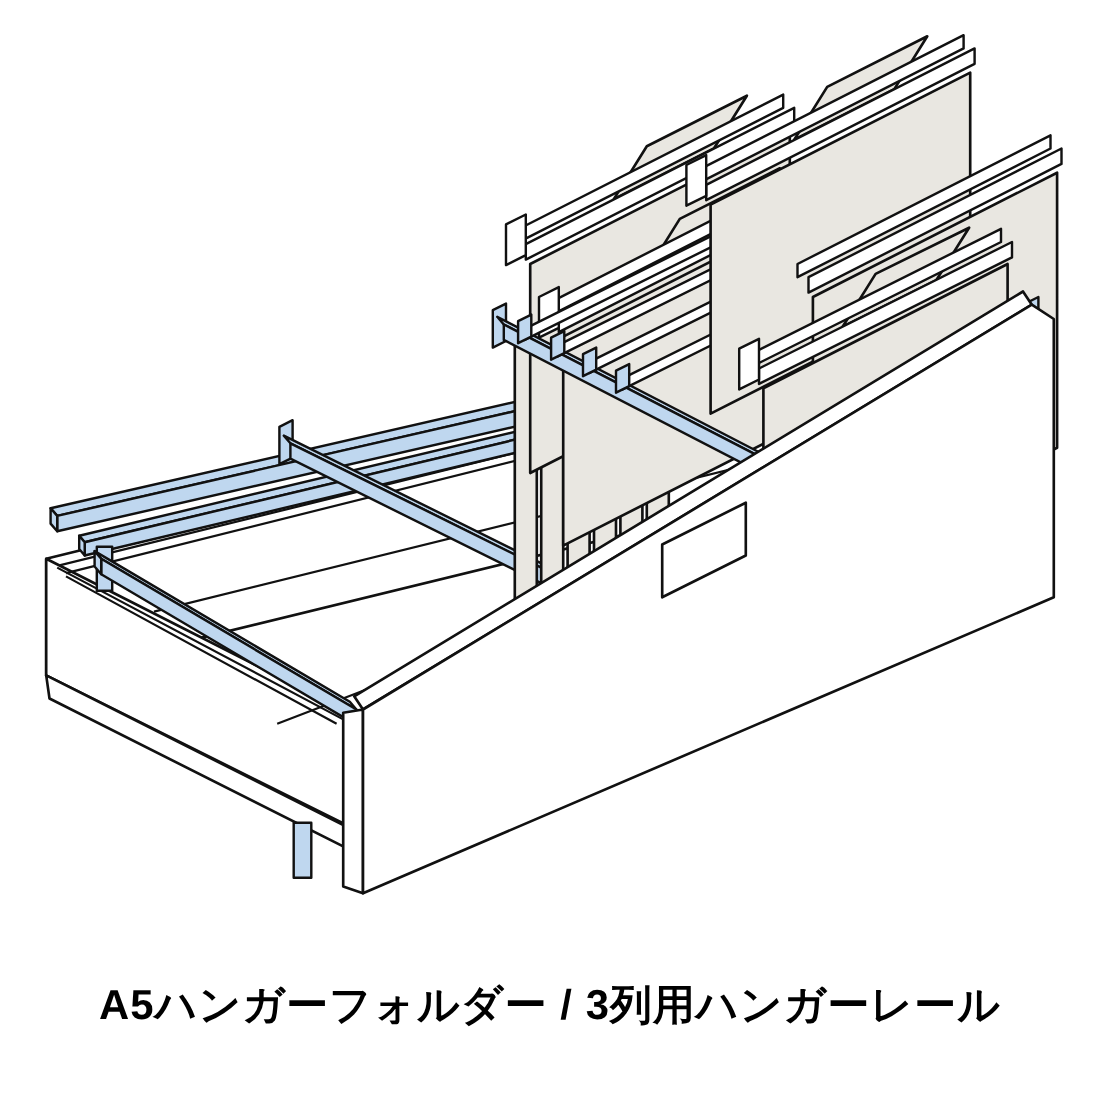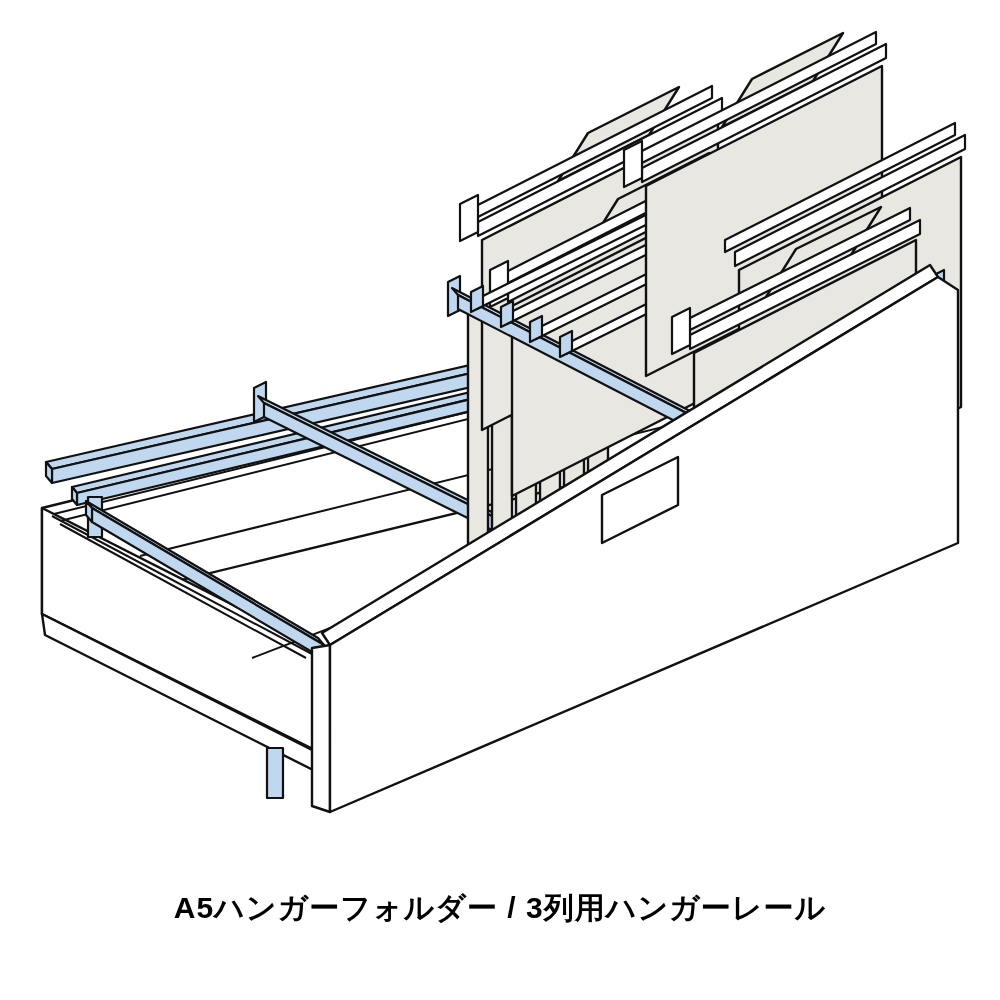--- a/index.html
+++ b/index.html
@@ -6,21 +6,21 @@
   .stage{position:relative;width:1000px;height:1000px;background:var(--surface,#fff);
          font-family:"Liberation Sans", sans-serif;overflow:hidden;}
   .art{position:absolute;left:0;top:0;}
   
   .ink   {fill:var(--surface,#ffffff);stroke:var(--outline,#111);stroke-width:2.4;stroke-linejoin:round;}
   .blue  {fill:var(--rail_blue,#bfd7ef);stroke:var(--outline,#111);stroke-width:2.2;stroke-linejoin:round;}
   .paper {fill:var(--folder_gray,#e9e7e1);stroke:var(--outline,#111);stroke-width:2.4;stroke-linejoin:round;}
   .bar   {fill:var(--surface,#ffffff);stroke:var(--outline,#111);stroke-width:2.2;stroke-linejoin:round;}
   .edge  {fill:none;stroke:var(--outline,#111);stroke-width:2;stroke-linejoin:round;}
   .caption{position:absolute;left:0;top:888px;width:1000px;text-align:center;
-           font-size:30px;font-weight:700;color:var(--caption_text,#000);
+           font-size:38px;font-weight:700;color:var(--caption_text,#000);
            letter-spacing:1px;font-family:"Liberation Sans", sans-serif;}
 </style>
 </head>
 <body>
 
 <div class="stage">
 
   <svg class="art" width="1000" height="1000" viewBox="0 0 1000 1000">
 
     <g>

